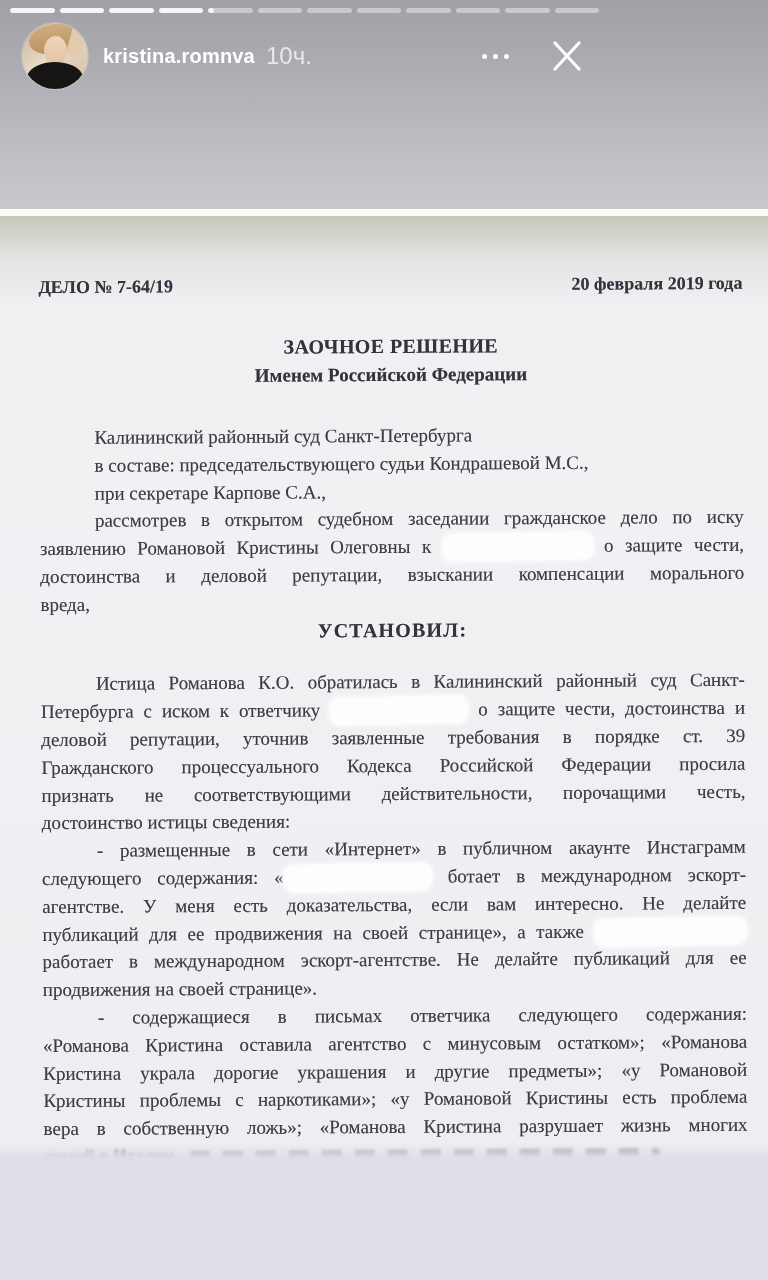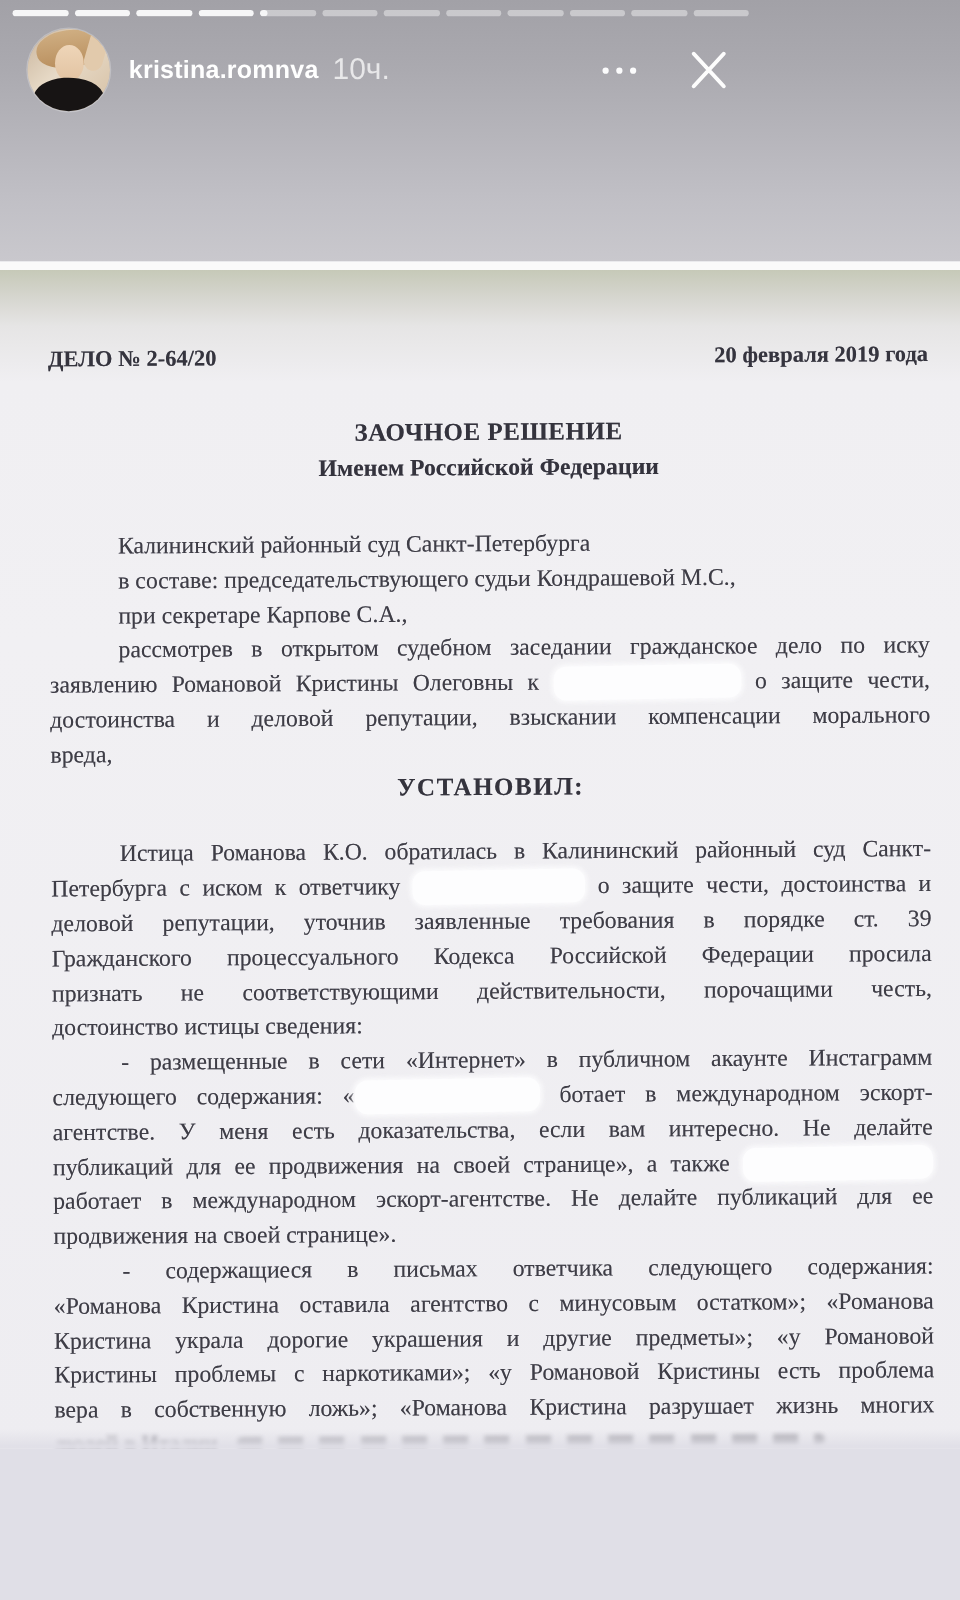--- a/index.html
+++ b/index.html
@@ -93,21 +93,21 @@
 </head>
 <body>
 
 <div class="backdrop-top"></div>
 
 <div class="photo">
   <div class="photo-edge"></div>
   <div class="paper">
     <div class="doc">
       <div class="doc-header">
-        <span>ДЕЛО № 2-64/20</span>
+        <span>ДЕЛО № 7-64/19</span>
         <span>20 февраля 2019 года</span>
       </div>
       <div class="doc-titles">
         <div class="doc-title-1">ЗАОЧНОЕ РЕШЕНИЕ</div>
         <div class="doc-title-2">Именем Российской Федерации</div>
       </div>
       <div class="doc-body" id="doc-body">
           <div class="ln left indent">Калининский районный суд Санкт-Петербурга</div>
           <div class="ln left indent">в составе: председательствующего судьи Кондрашевой М.С.,</div>
           <div class="ln left indent">при секретаре Карпове С.А.,</div>

